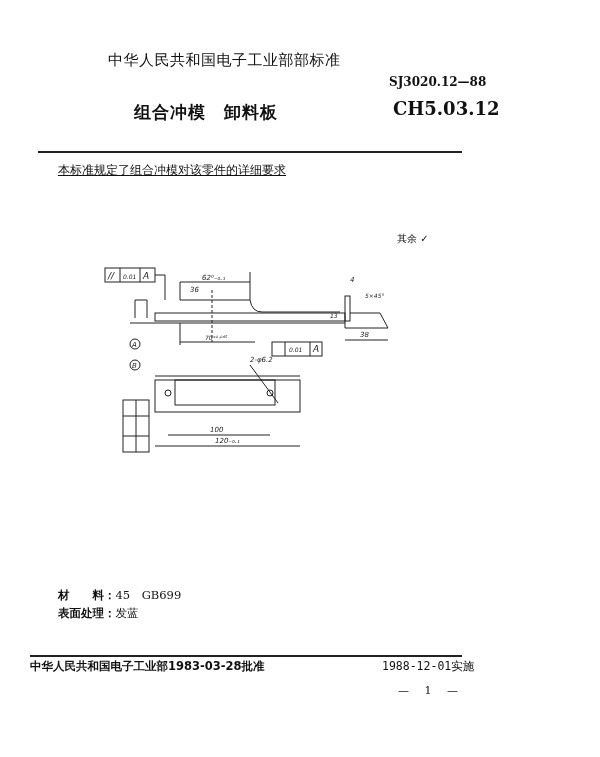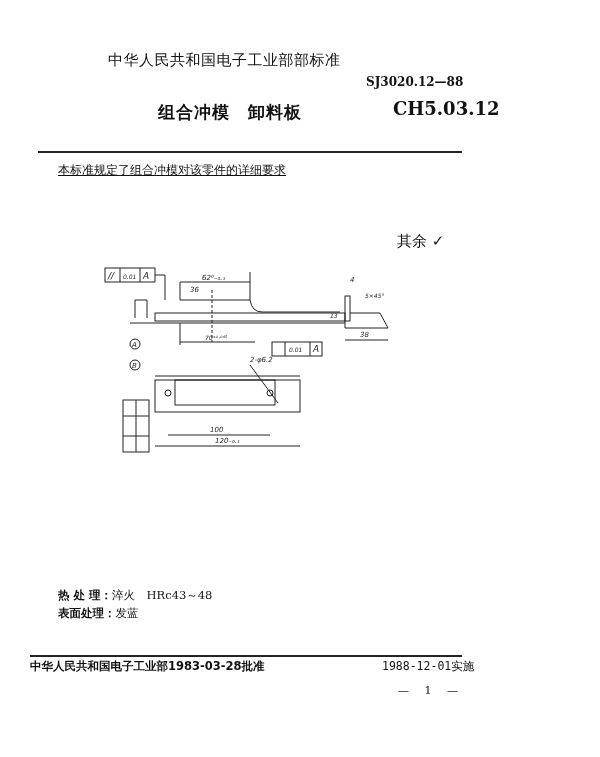--- a/index.html
+++ b/index.html
@@ -1,27 +1,27 @@
 <!DOCTYPE html>
 <html><head>
 <meta charset="utf-8">
 <style>
   html, body { margin: 0; padding: 0; background: #ffffff; }
   body { width: 600px; height: 757px; position: relative; overflow: hidden;
          font-family: "DejaVu Serif", serif; color: #111; }
   .abs { position: absolute; }
   .org-header { left: 108px; top: 51px; font-family: "DejaVu Sans", sans-serif; font-weight: normal; font-size: 15px; letter-spacing: 0.5px; }
-  .std-code { left: 366px; top: 75px; font-weight: bold; font-size: 12px; }
+  .std-code { left: 389px; top: 75px; font-weight: bold; font-size: 12px; }
   .cat-code { left: 393px; top: 98px; font-weight: bold; font-size: 18px; }
-  .doc-title { left: 158px; top: 101px; font-family: "DejaVu Sans", sans-serif; font-weight: bold; font-size: 17px; letter-spacing: 1px; }
+  .doc-title { left: 134px; top: 101px; font-family: "DejaVu Sans", sans-serif; font-weight: bold; font-size: 17px; letter-spacing: 1px; }
   .rule { left: 38px; width: 424px; border-top: 2px solid #222; }
   .rule.top { top: 151px; }
   .rule.bottom { top: 655px; left: 30px; width: 432px; }
   .intro { left: 58px; top: 162px; font-size: 12px; text-decoration: underline; }
-  .roughness { left: 397px; top: 232px; font-size: 15px; }
+  .roughness { left: 397px; top: 232px; font-size: 10px; }
   .drawing { left: 95px; top: 255px; width: 330px; height: 215px; }
   .spec-block { left: 58px; top: 586px; font-size: 11.5px; line-height: 18px; }
   .spec-row { white-space: nowrap; }
   .spec-label { font-family: "DejaVu Sans", sans-serif; font-weight: bold; display: inline-block; }
   .footer-left { left: 30px; top: 659px; font-family: "DejaVu Sans", sans-serif; font-weight: bold; font-size: 11.5px; }
   .footer-right { left: 382px; top: 659px; font-family: "DejaVu Sans Mono", monospace; font-size: 11.5px; }
   .page-num { left: 398px; top: 684px; font-size: 11px; letter-spacing: 6px; }
   svg text { font-family: "DejaVu Sans", sans-serif; font-style: italic; }
 </style>
 </head>
@@ -112,21 +112,21 @@
   <g>
     <rect x="123" y="400" width="26" height="52"></rect>
     <line x1="136" y1="400" x2="136" y2="452"></line>
     <line x1="123" y1="416" x2="149" y2="416"></line>
     <line x1="123" y1="436" x2="149" y2="436"></line>
   </g>
 </svg>
 
 <div class="abs spec-block">
   <div class="spec-row">
-    <span class="spec-label">热 处 理：</span><span>淬火　HRc43～48</span>
+    <span class="spec-label">材　　料：</span><span>45　GB699</span>
   </div>
   <div class="spec-row">
     <span class="spec-label">表面处理：</span><span>发蓝</span>
   </div>
 </div>
 
 <div class="abs rule bottom"></div>
 <div class="abs footer-left">中华人民共和国电子工业部1983-03-28批准</div>
 <div class="abs footer-right">1988-12-01实施</div>
 <div class="abs page-num">— 1 —</div>

